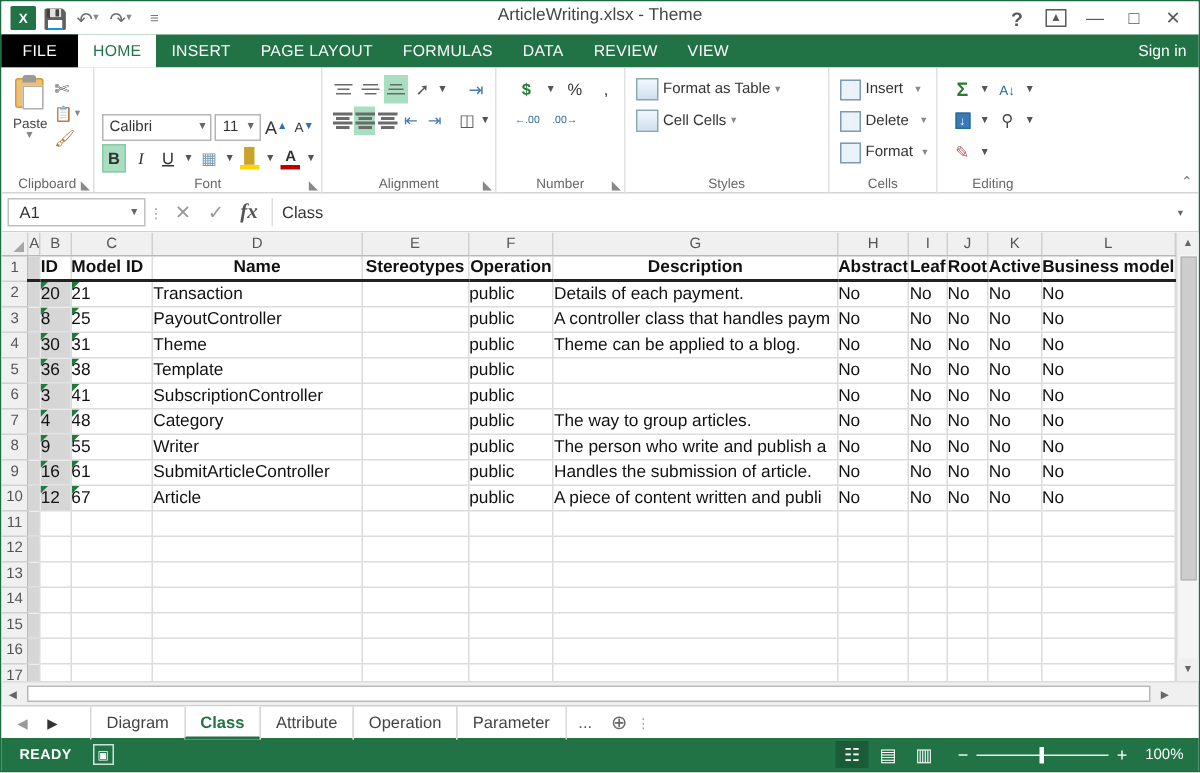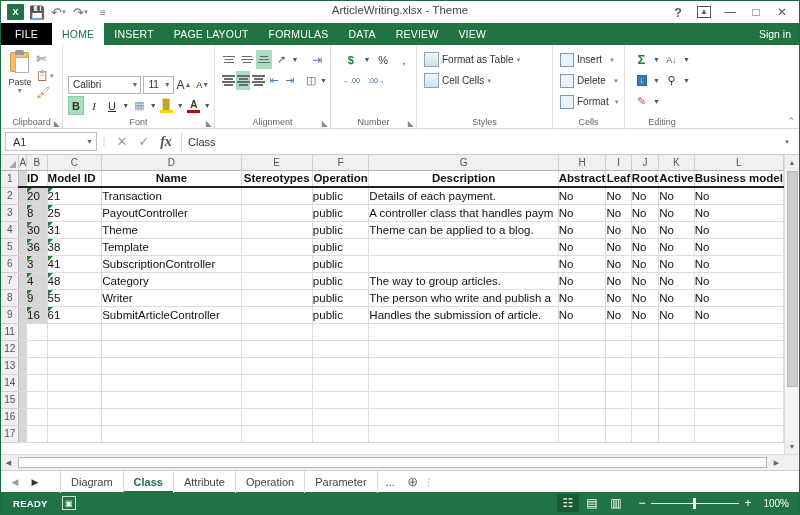--- a/index.html
+++ b/index.html
@@ -782,20 +782,35 @@
               <td class="cell rel"></td>
               <td class="cell rel">public</td>
               <td class="cell rel">Handles the submission of article.</td>
               <td class="cell rel">No</td>
               <td class="cell rel">No</td>
               <td class="cell rel">No</td>
               <td class="cell rel">No</td>
               <td class="cell rel">No</td>
             </tr>
             <tr>
+              <td class="rowhead">10</td>
+              <td class="cell rel shaded"></td>
+              <td class="cell rel shaded"><span class="errtri"></span>12</td>
+              <td class="cell rel"><span class="errtri"></span>67</td>
+              <td class="cell rel">Article</td>
+              <td class="cell rel"></td>
+              <td class="cell rel">public</td>
+              <td class="cell rel">A piece of content written and publi</td>
+              <td class="cell rel">No</td>
+              <td class="cell rel">No</td>
+              <td class="cell rel">No</td>
+              <td class="cell rel">No</td>
+              <td class="cell rel">No</td>
+            </tr>
+            <tr>
               <td class="rowhead">11</td>
               <td class="cell rel shaded"></td>
               <td class="cell rel"></td>
               <td class="cell rel"></td>
               <td class="cell rel"></td>
               <td class="cell rel"></td>
               <td class="cell rel"></td>
               <td class="cell rel"></td>
               <td class="cell rel"></td>
               <td class="cell rel"></td>

